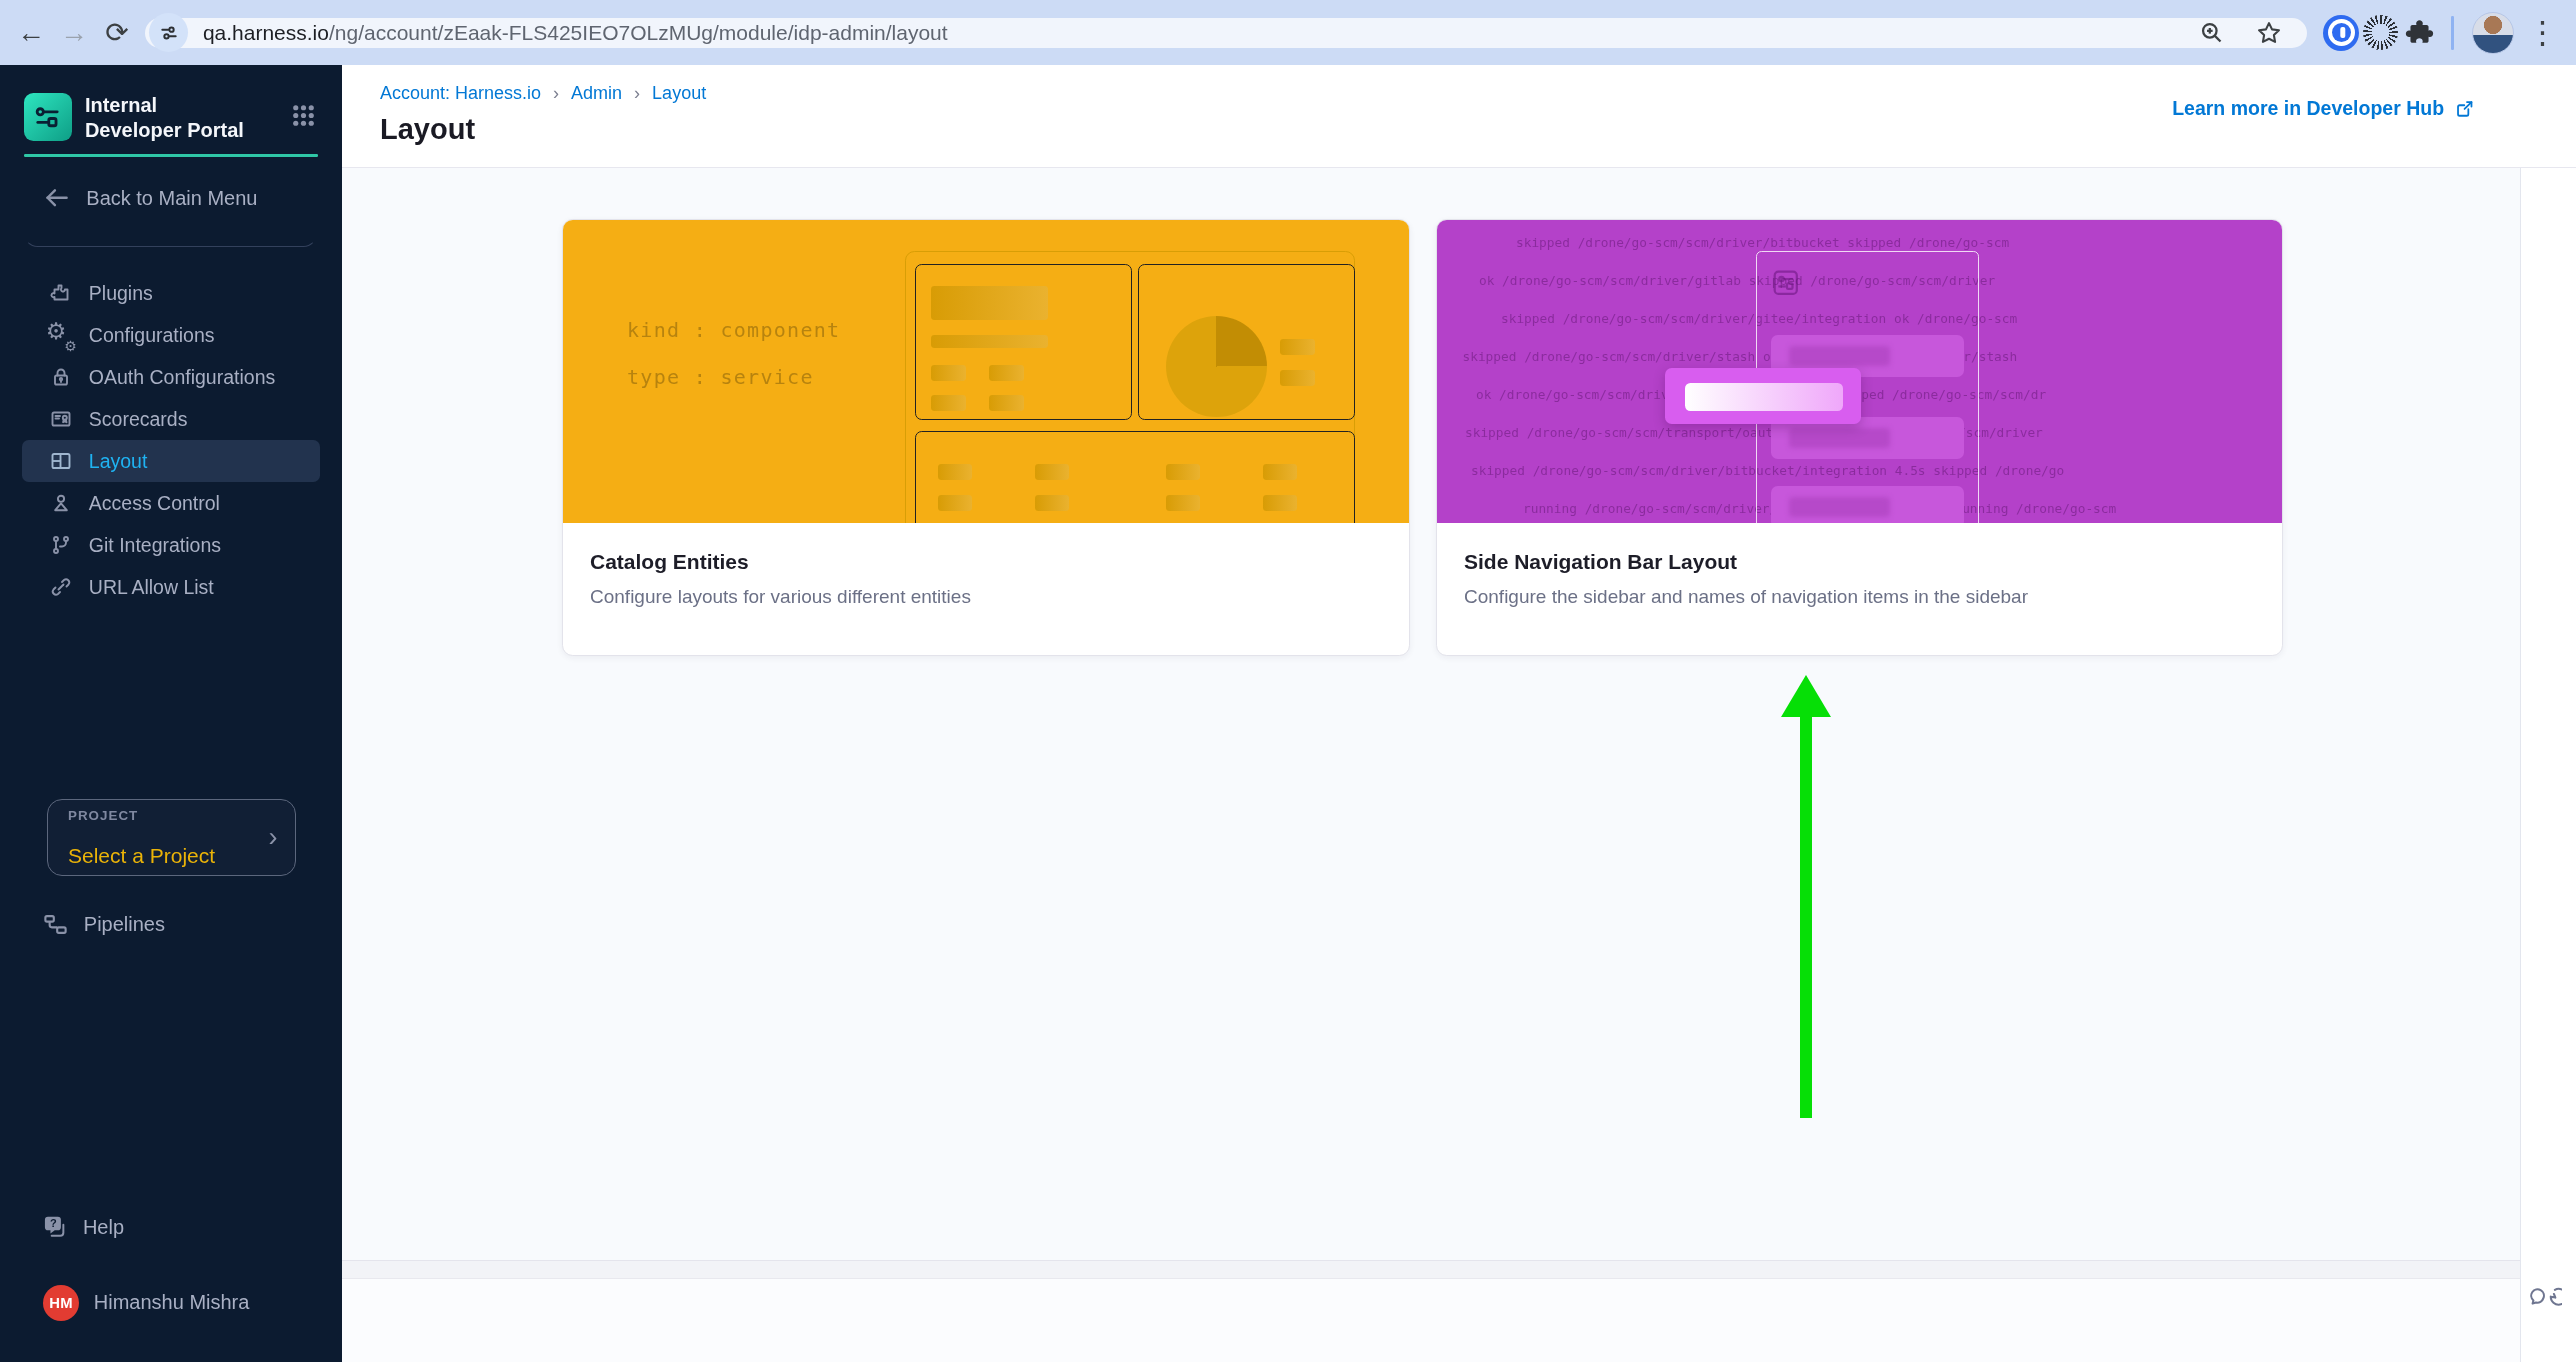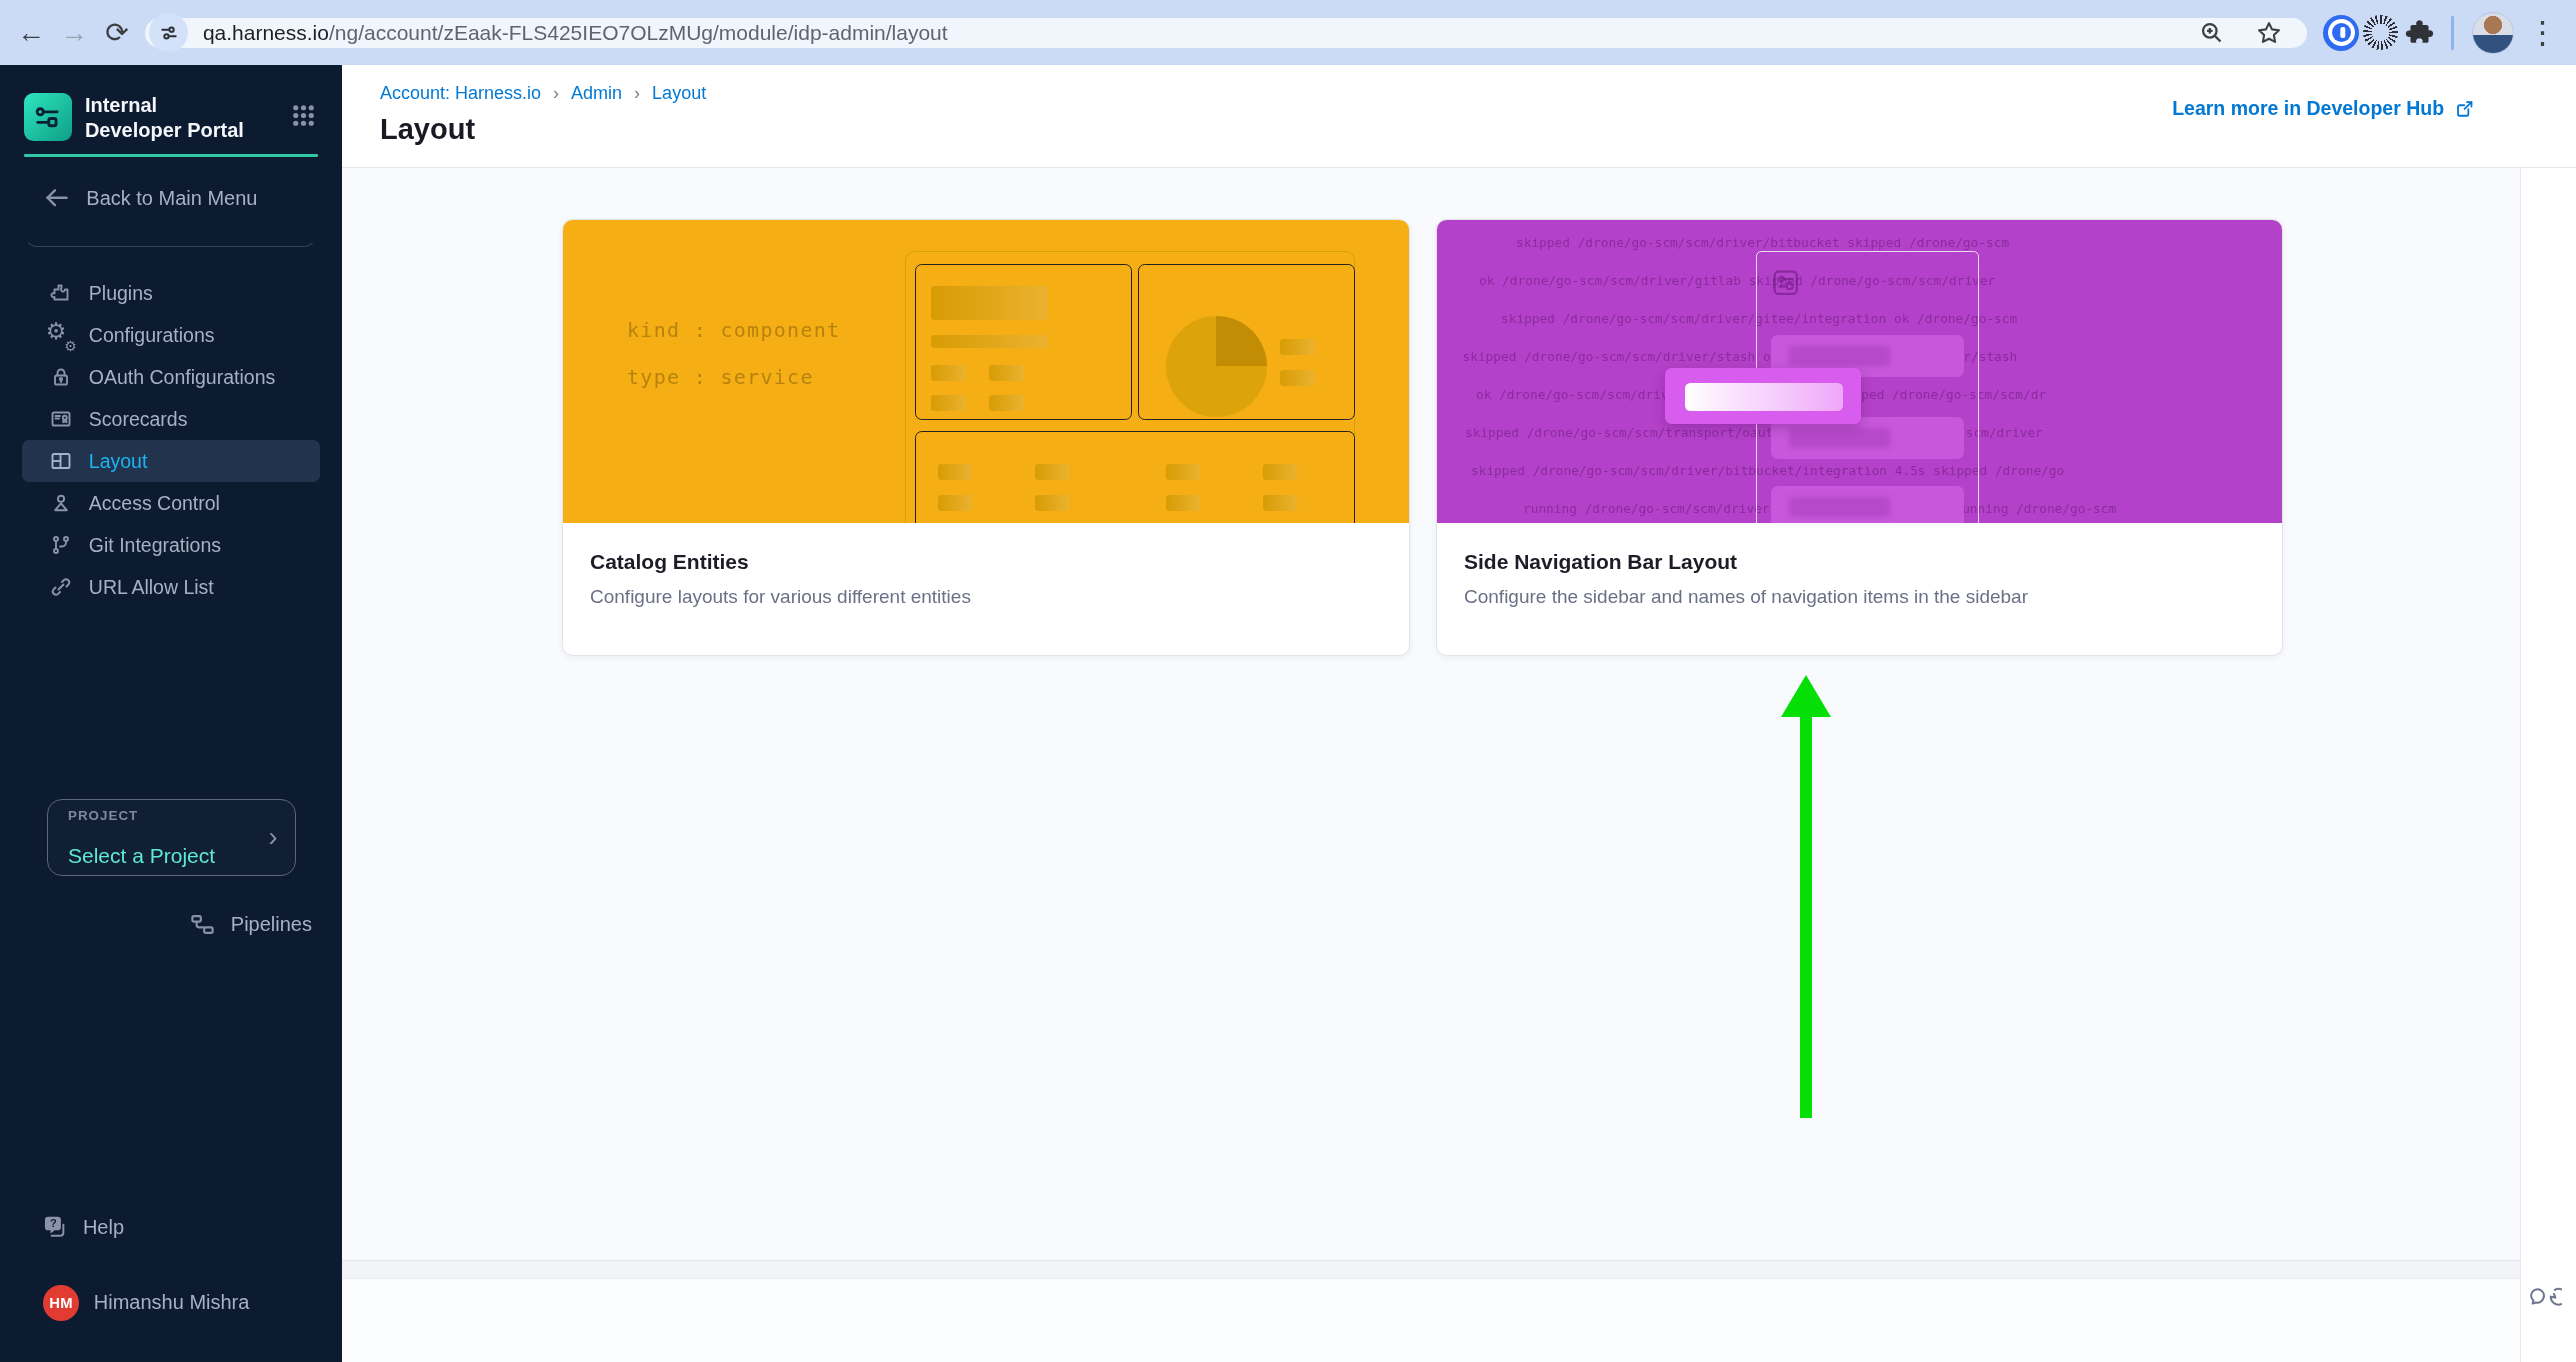--- a/index.html
+++ b/index.html
@@ -54,23 +54,23 @@
   .nav-item .ic{width:27px;display:flex;justify-content:center;color:#8a92a8;flex:0 0 auto;}
   .nav-item .lbl{margin-left:14.8px;white-space:nowrap;}
   .nav-item.active{background:#22334e;color:#1fb3f2;}
   .nav-item.active .ic{color:#9fb6cf;}
   .gearpair{position:relative;width:27px;height:27px;color:#8a92a8;}
   .gearpair .g1{position:absolute;left:-1.3px;top:-4px;font-size:23px;}
   .gearpair .g2{position:absolute;right:-2.7px;bottom:-5.4px;font-size:14px;}
   .project-box{position:absolute;left:47px;top:734px;width:247px;height:75px;border:1.3px solid #5c677d;border-radius:15px;background:#111f35;display:flex;align-items:center;}
   .project-text{margin-left:20px;}
   .project-eyebrow{font-size:13.4px;font-weight:700;letter-spacing:1px;color:#7f88a0;}
-  .project-value{font-size:21px;color:#5eead4;margin-top:21px;}
+  .project-value{font-size:21px;color:#eab308;margin-top:21px;}
   .project-chevron{margin-left:auto;margin-right:17.5px;font-size:27px;color:#8a92a8;}
-  .pipelines{position:absolute;left:0;top:839px;width:312px;height:40px;display:flex;align-items:center;justify-content:flex-end;}
+  .pipelines{position:absolute;left:0;top:839px;width:312px;height:40px;display:flex;align-items:center;}
   .pipelines .ic{margin-left:42px;color:#8a92a8;}
   .pipelines .lbl{margin-left:14.8px;font-size:20px;color:#a9b0c4;}
   .help{position:absolute;left:0;top:1141px;width:342px;height:43px;display:flex;align-items:center;}
   .help .ic{margin-left:40px;color:#8a92a8;}
   .help .lbl{margin-left:13.4px;font-size:20px;color:#a9b0c4;}
   .userrow{position:absolute;left:0;top:1216px;width:342px;height:43px;display:flex;align-items:center;}
   .user-avatar{margin-left:43px;width:36px;height:36px;border-radius:50%;background:#e23c32;color:#fff;font-size:14.8px;font-weight:700;display:flex;align-items:center;justify-content:center;letter-spacing:0.3px;}
   .user-name{margin-left:14.8px;font-size:20px;color:#a9b0c4;}
 
   

